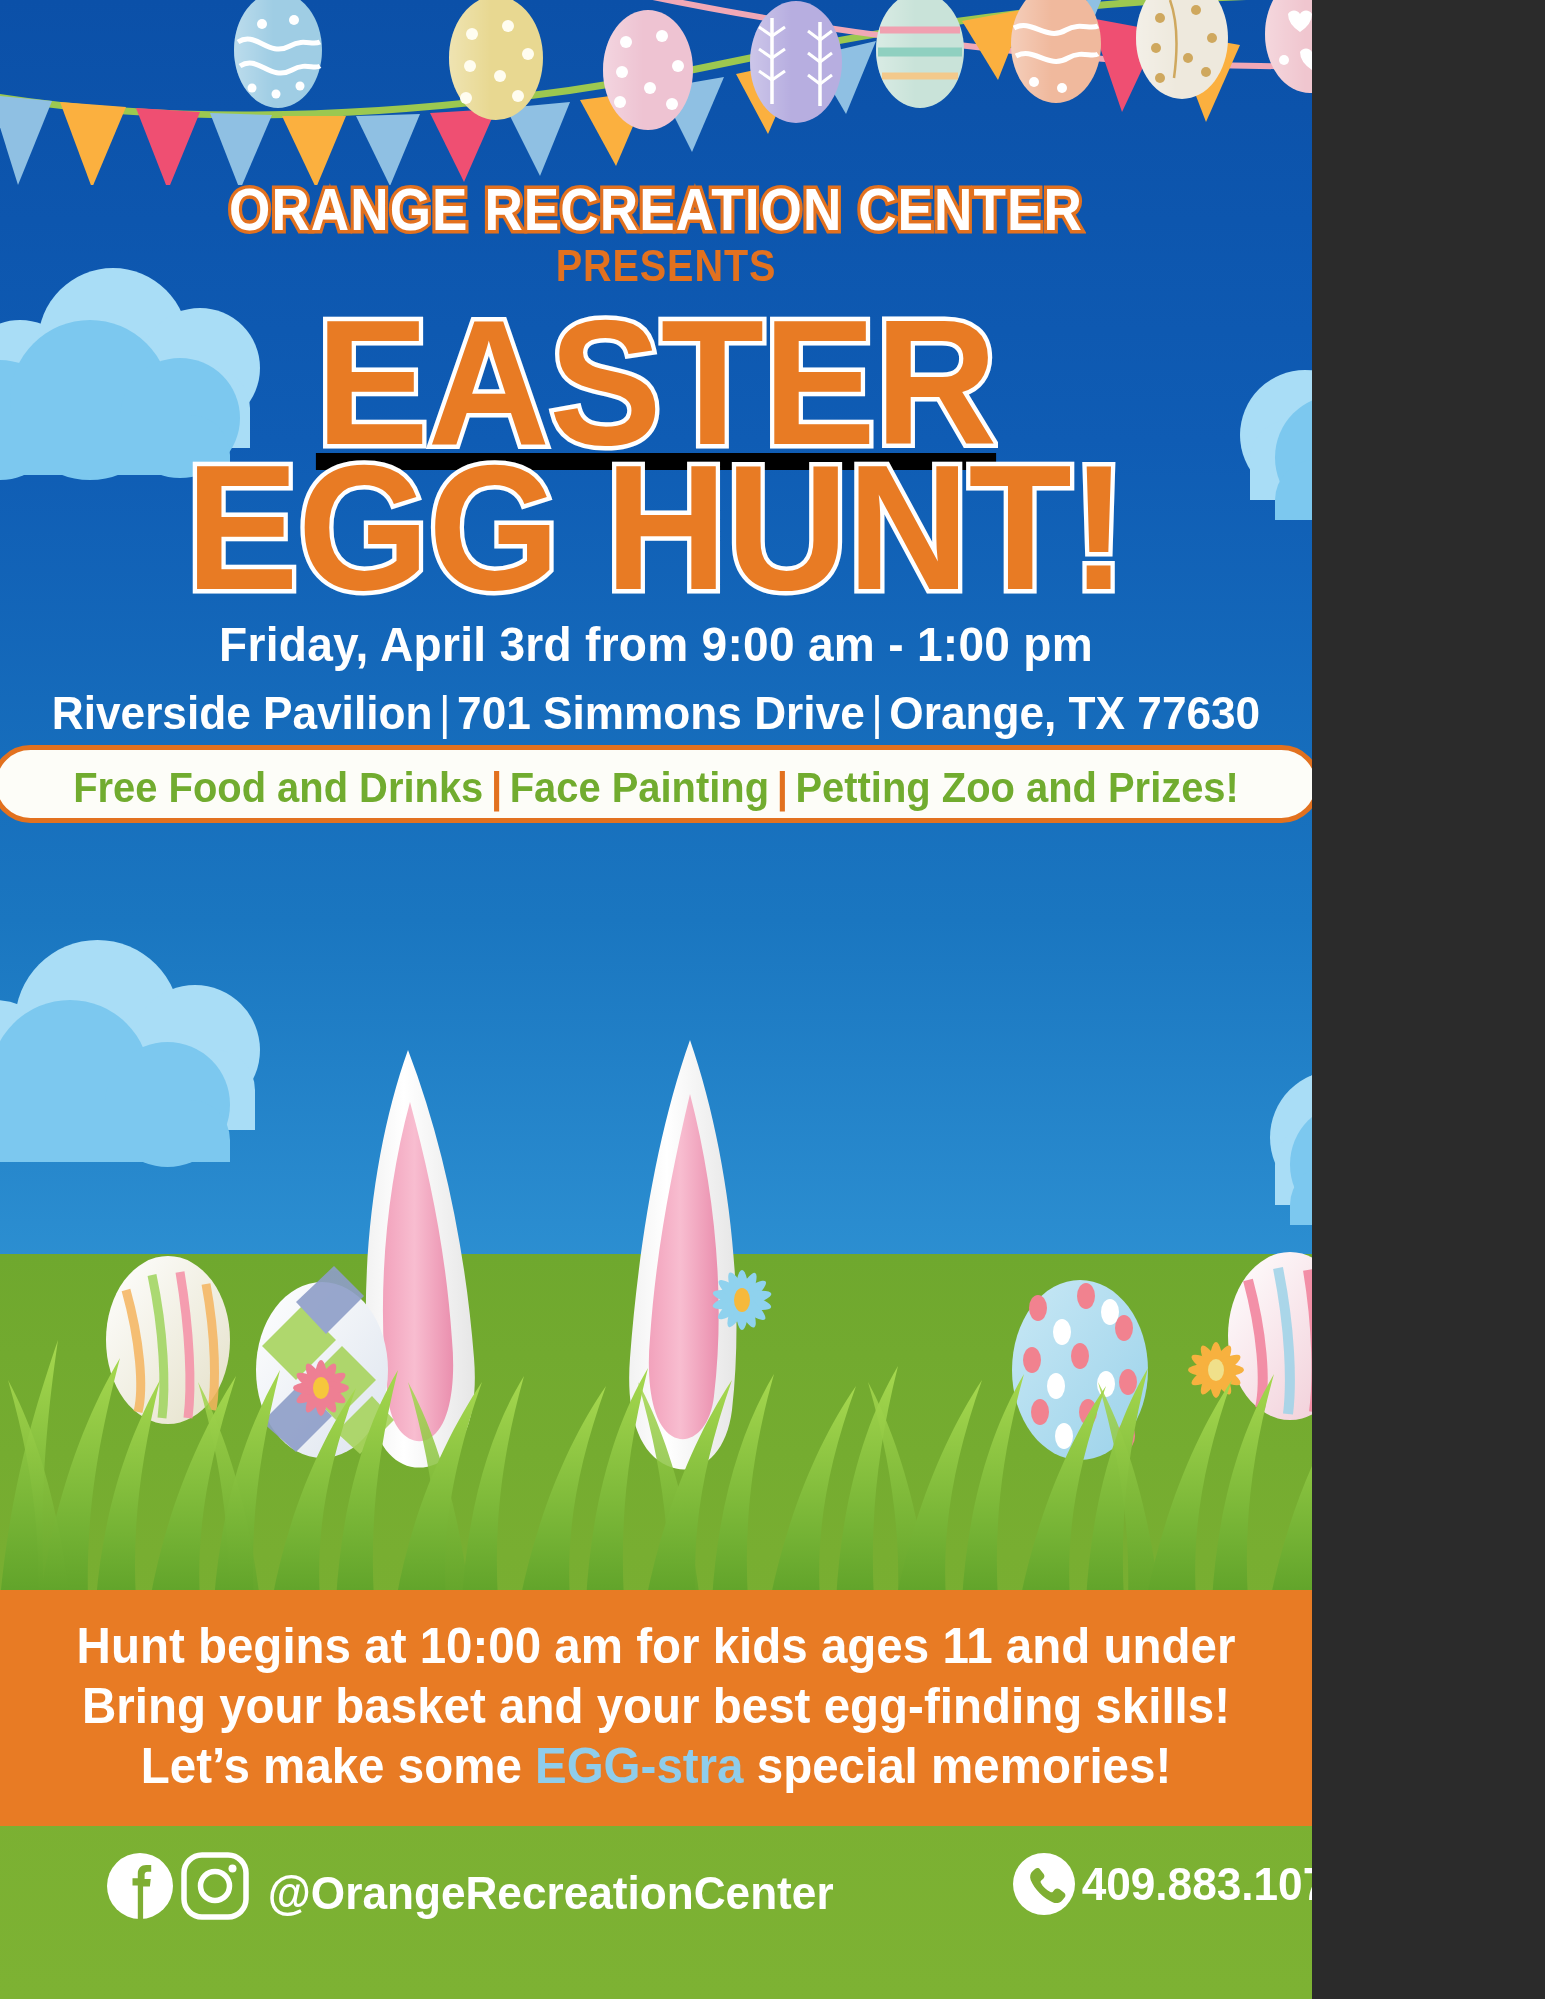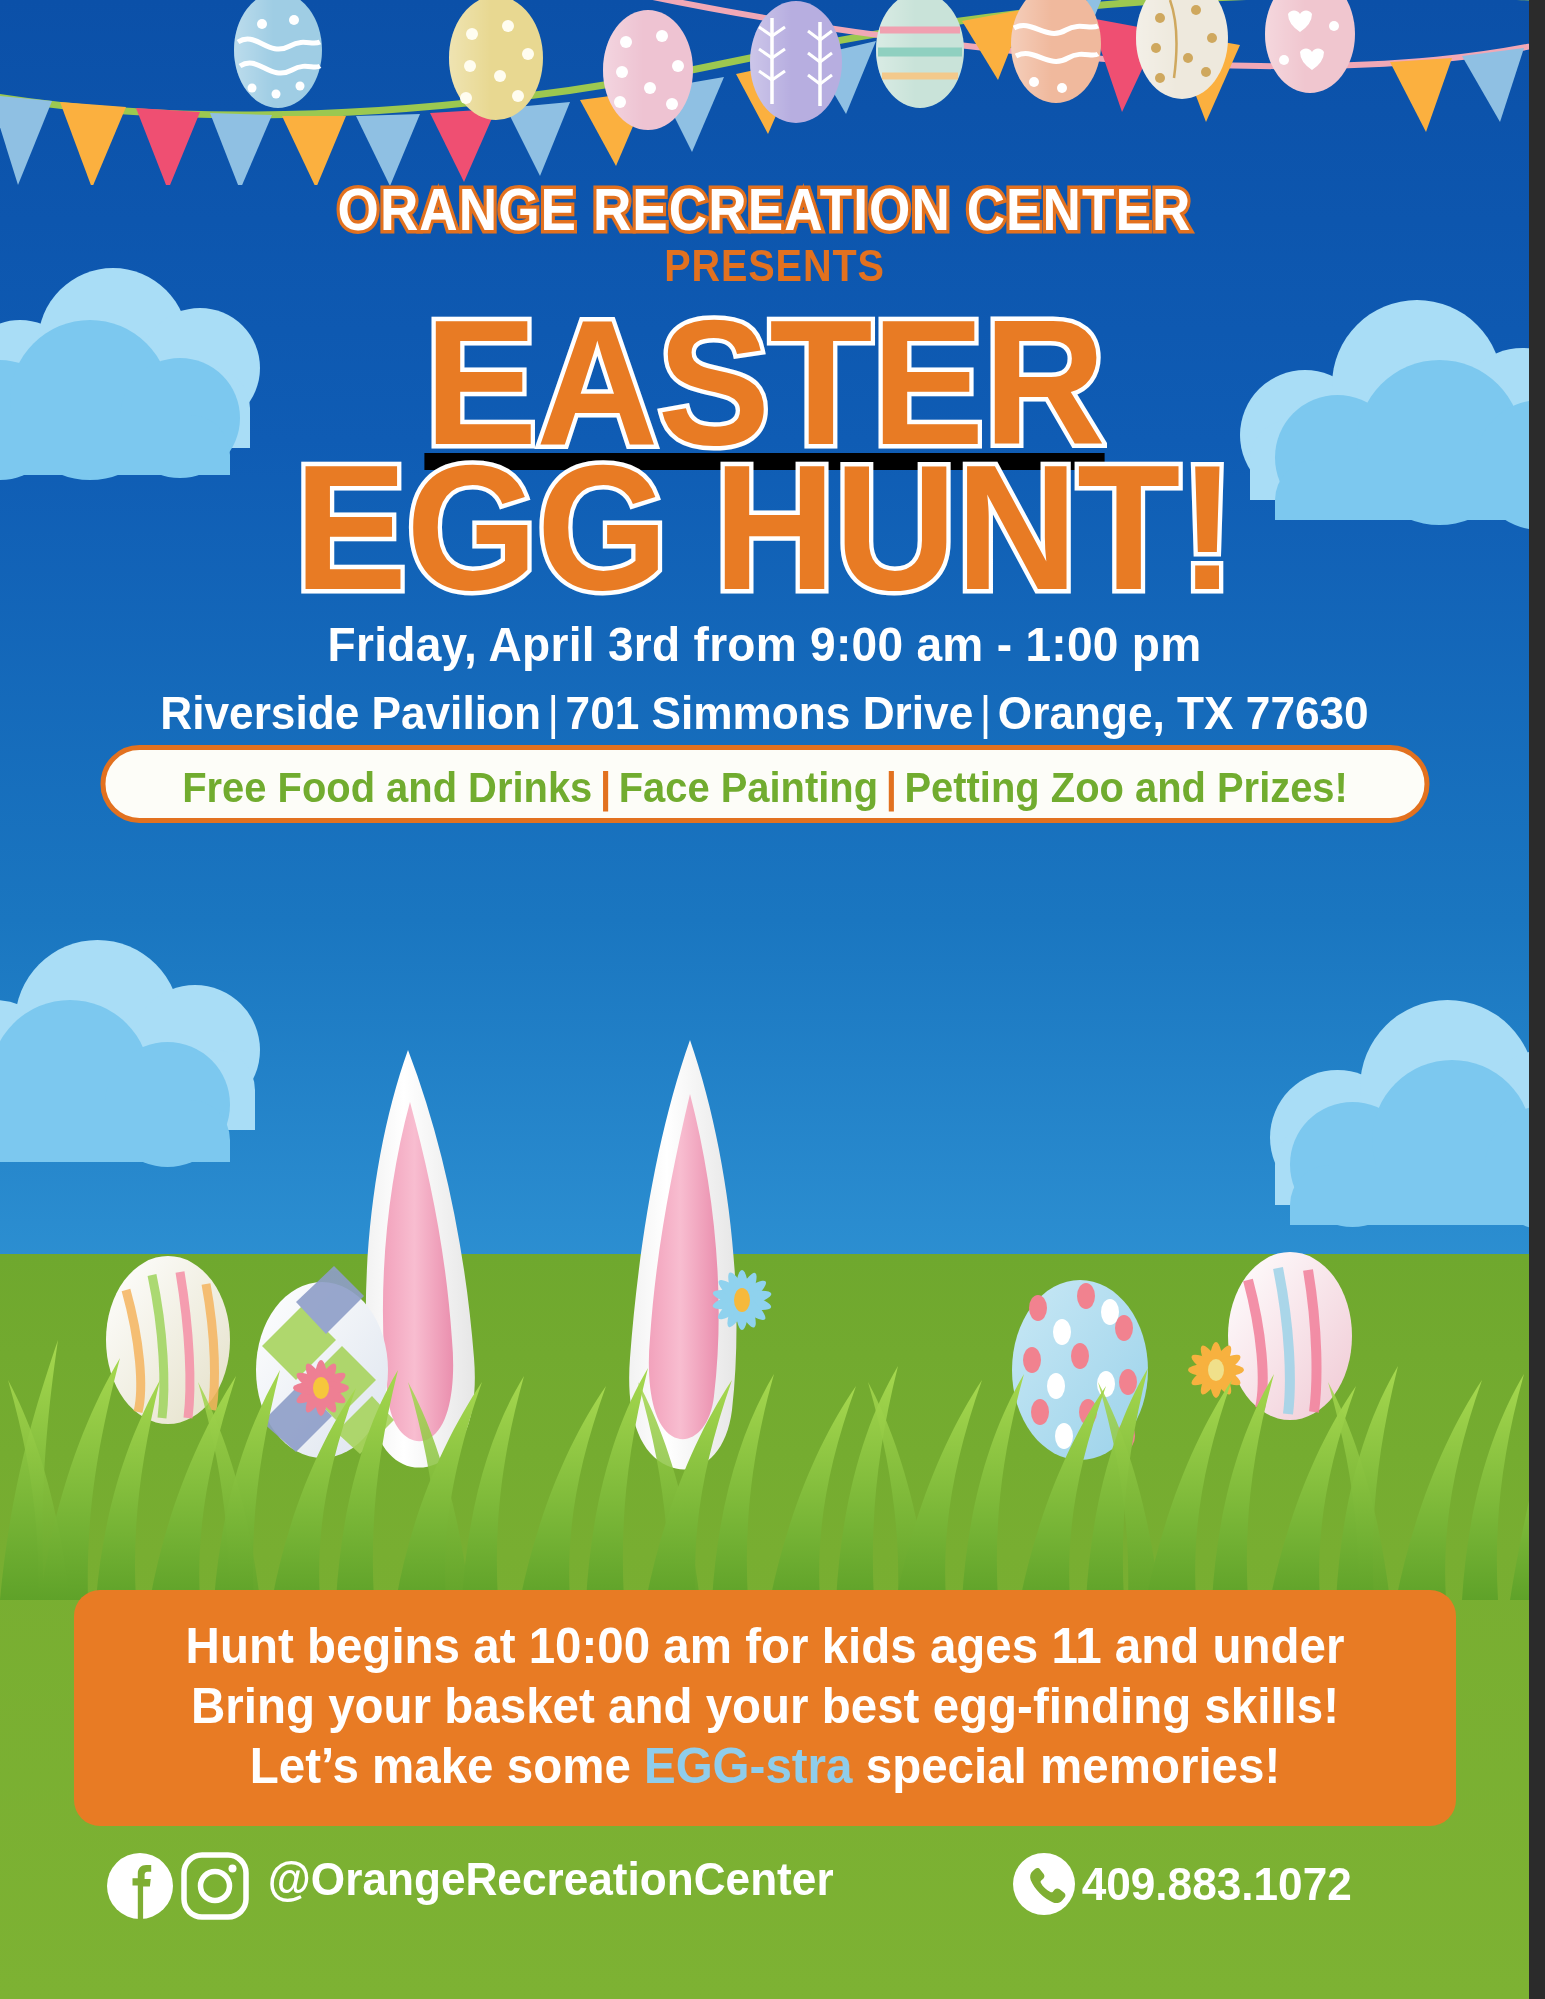--- a/index.html
+++ b/index.html
@@ -1,21 +1,21 @@
 <!DOCTYPE html>
 <html><head>
 <meta charset="utf-8">
 <style>
   * { margin:0; padding:0; box-sizing:border-box; }
   html,body { background:#2b2b2b; }
   body { font-family:"Liberation Sans", sans-serif; }
 
   .poster {
     position:relative;
-    width:1529px; height:1999px;
+    width:1312px; height:1999px;
     overflow:hidden;
     background:linear-gradient(180deg,#0b50a8 0%,#0f5cb4 22%,#1a76c0 46%,#2f93d4 66%,#3ba2dd 76%);
   }
 
   
   .cloud { position:absolute; }
   .cloud .puff { position:absolute; border-radius:50%; }
   .cloud .base { position:absolute; border-radius:40px 40px 0 0; }
   .c-back .puff, .c-back .base { background:#a9ddf6; }
   .c-front .puff, .c-front .base { background:#7cc8ef; }
@@ -90,21 +90,21 @@
   }
   .banner-line {
     font-size:50px; font-weight:bold; color:#ffffff; line-height:1.20;
     font-family:"Liberation Sans Narrow","Liberation Sans",sans-serif;
     transform:scaleX(0.95); display:block;
   }
   .banner-line .hl { color:#8fcdeb; }
 
   
   .footer { position:absolute; left:0; width:100%; height:150px; }
-  .f-left { position:absolute; left:106px; top:0; display:flex; align-items:flex-start; gap:7px; }
+  .f-left { position:absolute; left:106px; top:0; display:flex; align-items:flex-end; gap:7px; }
   .f-right { position:absolute; left:1012px; top:0; display:flex; align-items:center; }
   .handle, .phone {
     font-size:46px; font-weight:bold; color:#ffffff;
     font-family:"Liberation Sans Narrow","Liberation Sans",sans-serif;
     transform:scaleX(0.96); display:inline-block; white-space:nowrap;
   }
   .ico { display:block; }
 </style>
 </head>
 <body>

